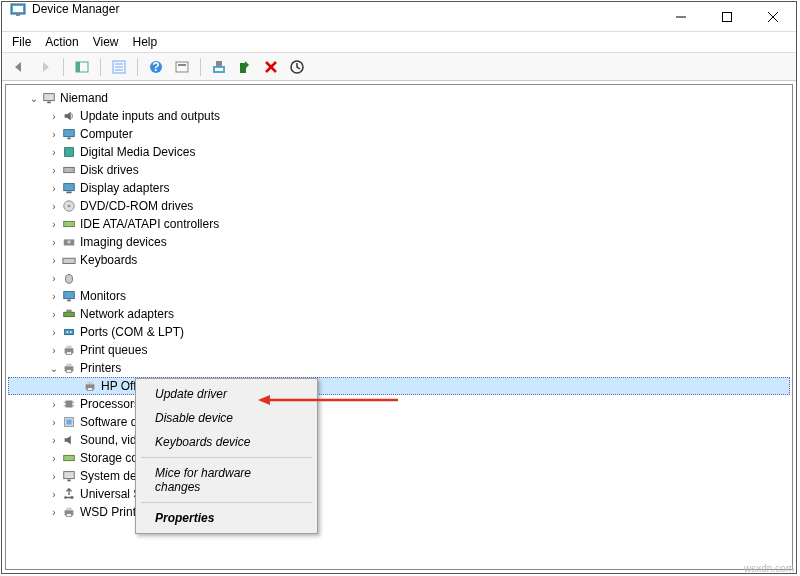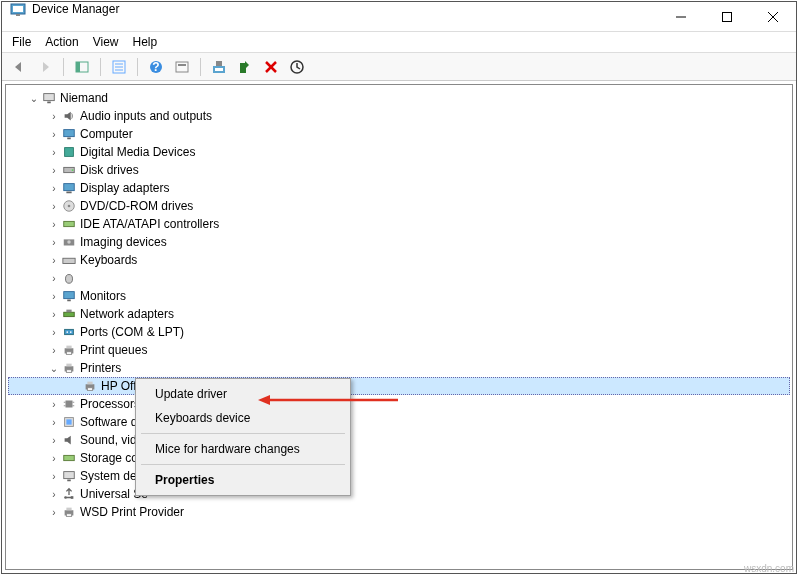--- a/index.html
+++ b/index.html
@@ -21,21 +21,21 @@
 .tree { padding: 4px 2px; }
 .tree-row { display: flex; align-items: center; height: 18px; padding-left: 6px; white-space: nowrap; }
 .tree-row.selected { background: #cce8ff; border: 1px dotted #66a; }
 .chev { width: 12px; display: inline-flex; justify-content: center; align-items: center; color: #555; font-size: 10px; }
 .icon { width: 18px; display: inline-flex; justify-content: center; align-items: center; }
 .icon svg { width: 14px; height: 14px; }
 .label { padding-left: 2px; }
 .indent-1 { padding-left: 20px; }
 .indent-2 { padding-left: 40px; }
 .indent-3 { padding-left: 60px; }
-.context-menu { position: absolute; top: 378px; left: 135px; width: 216px; background: #f0f0f0; border: 1px solid #a0a0a0; box-shadow: 2px 2px 4px rgba(0,0,0,0.3); padding: 3px; z-index: 10; }
+.context-menu { position: absolute; top: 378px; left: 135px; width: 183px; background: #f0f0f0; border: 1px solid #a0a0a0; box-shadow: 2px 2px 4px rgba(0,0,0,0.3); padding: 3px; z-index: 10; font-style: italic; }
 .cm-item { padding: 5px 16px; cursor: default; }
 .cm-item.bold { font-weight: bold; }
 .cm-sep { height: 1px; background: #ccc; margin: 3px 2px; }
 .arrow { position: absolute; top: 393px; left: 258px; z-index: 20; }
 .arrow svg { width: 140px; height: 14px; }
 .watermark { position: absolute; right: 6px; bottom: 2px; font-size: 10px; color: #bbb; }
 </style>
 </head>
 <body>
 
@@ -161,21 +161,21 @@
 
       <div id="tree-items">
           <div class="tree-row indent-2">
             <span class="chev">›</span>
             <span class="icon">
               <svg viewBox="0 0 16 16">
                 <path d="M3 6h3l4-3v10l-4-3H3z" fill="#666"></path>
                 <path d="M11 5c1 1 1 5 0 6" fill="none" stroke="#666"></path>
               </svg>
             </span>
-            <span class="label">Audio inputs and outputs</span>
+            <span class="label">Update inputs and outputs</span>
           </div>
           <div class="tree-row indent-2">
             <span class="chev">›</span>
             <span class="icon">
               <svg viewBox="0 0 16 16">
                 <rect x="2" y="3" width="12" height="8" fill="#5ba4cf" stroke="#2a6496"></rect>
                 <rect x="6" y="12" width="4" height="2" fill="#666"></rect>
               </svg>
             </span>
             <span class="label">Computer</span>
@@ -394,20 +394,21 @@
           </div>
         </div>
 
     </div>
   </div>
 
 </div>
 
 <div class="context-menu">
   <div class="cm-item">Update driver</div>
+  <div class="cm-item">Disable device</div>
   <div class="cm-item">Keyboards device</div>
   <div class="cm-sep"></div>
   <div class="cm-item">Mice for hardware changes</div>
   <div class="cm-sep"></div>
   <div class="cm-item bold">Properties</div>
 </div>
 
 <div class="arrow">
   <svg viewBox="0 0 140 14">
       <line x1="10" y1="7" x2="140" y2="7" stroke="#e03020" stroke-width="2.5"></line>

